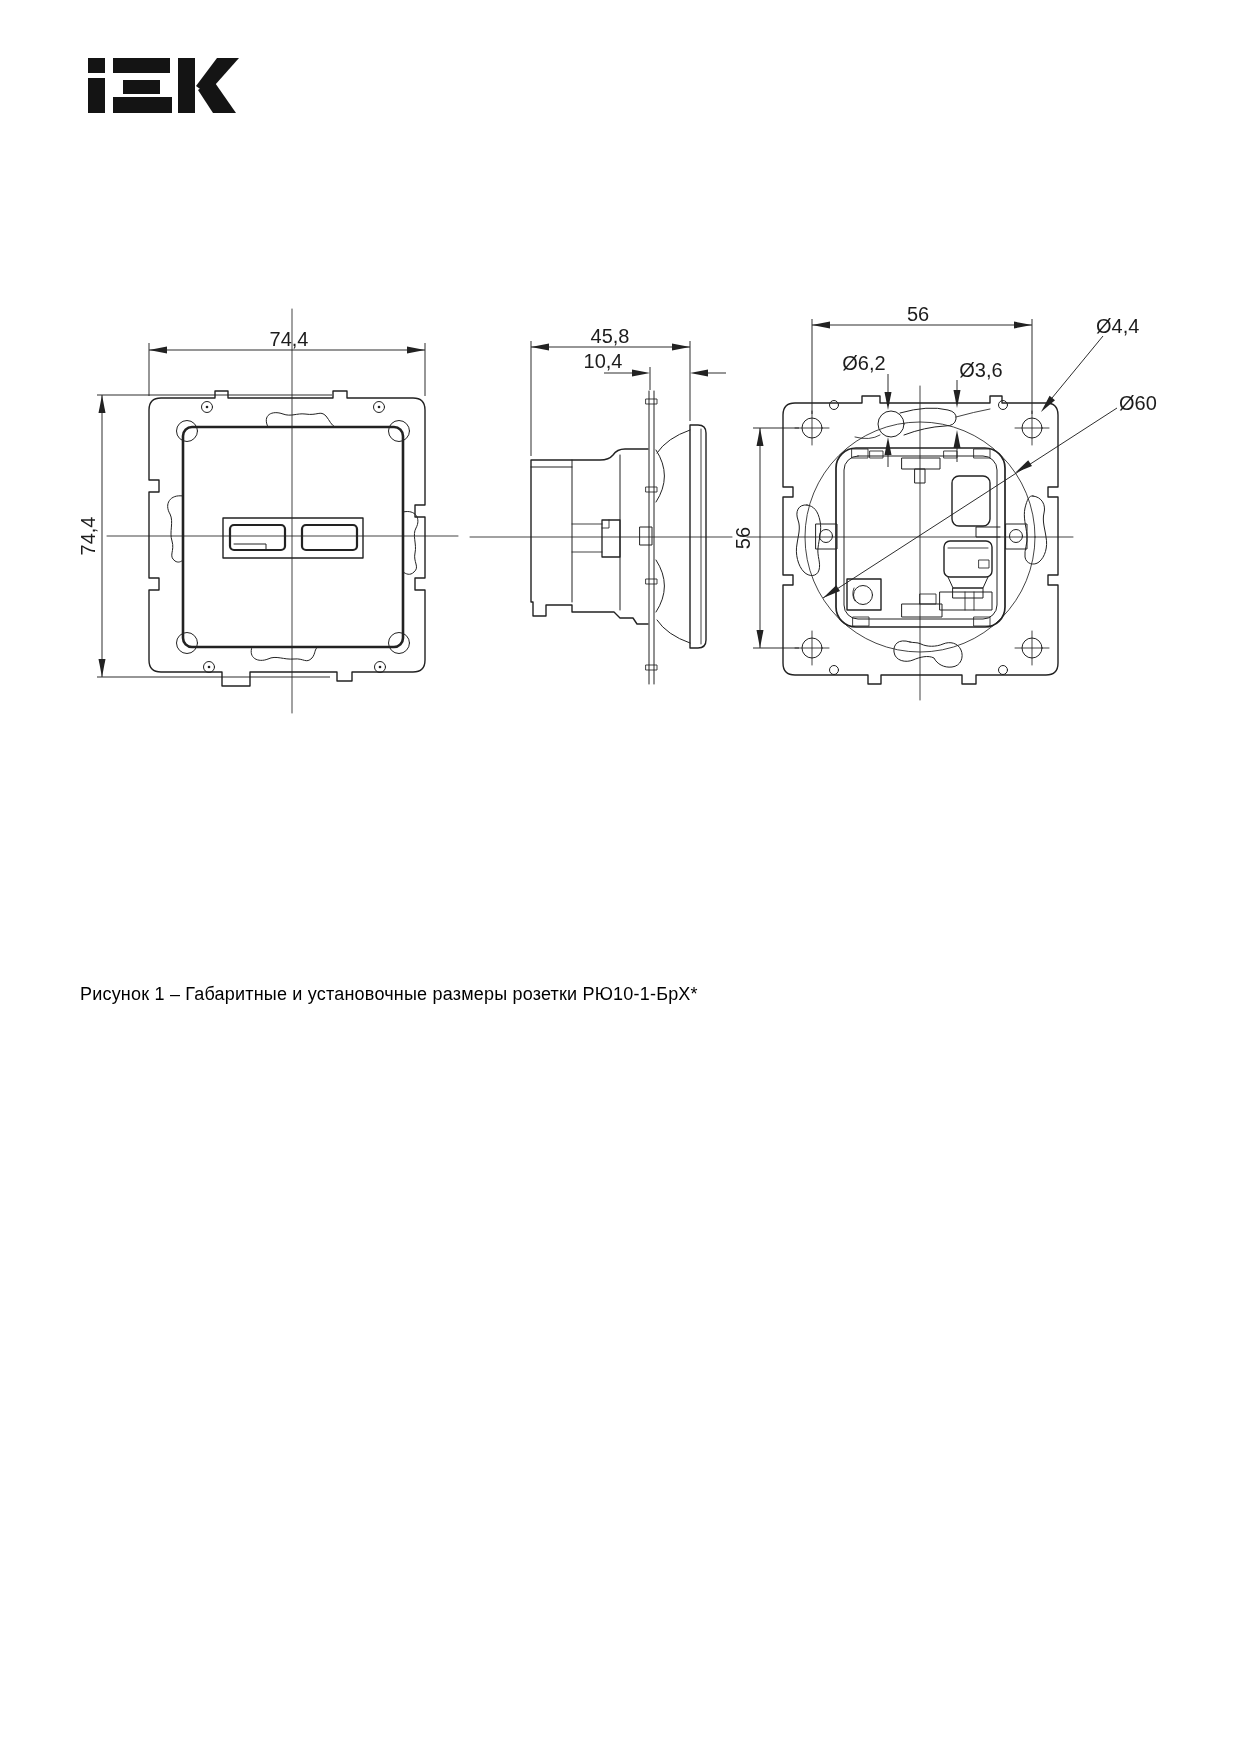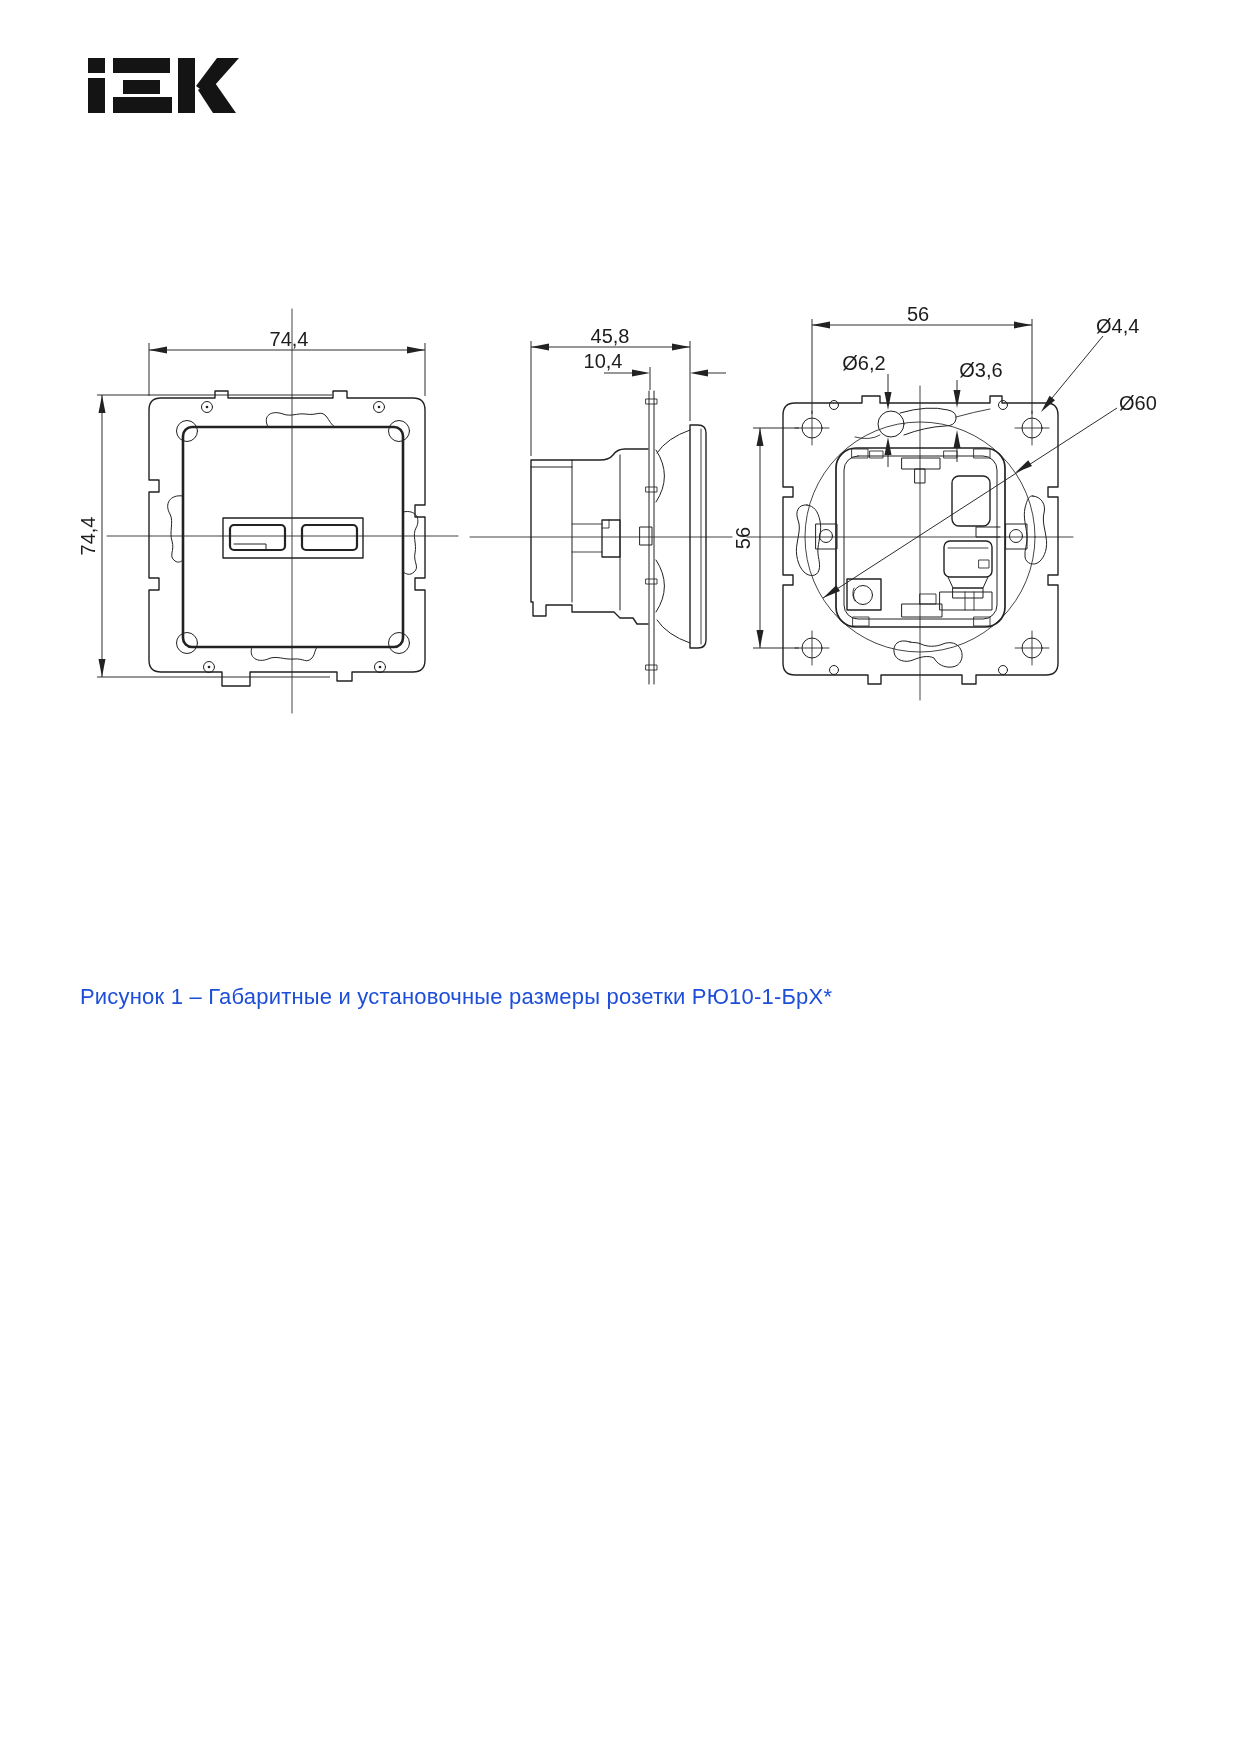--- a/index.html
+++ b/index.html
@@ -5,21 +5,21 @@
   html,body{margin:0;padding:0;background:#e8e8e8;}
   .page{
     position:relative;width:1244px;height:1748px;margin:0 auto;
     background:#ffffff;overflow:hidden;
     font-family:"Liberation Sans",sans-serif;
   }
   .logo{position:absolute;left:85px;top:56px;width:158px;height:60px;}
   .drawing{position:absolute;left:0;top:0;width:1244px;height:1748px;}
   .caption{
     position:absolute;left:80px;top:984px;width:1100px;
-    font-size:22px;color:#1d4ed8;letter-spacing:0.2px;
+    font-size:18px;color:#000000;letter-spacing:0.2px;
   }
   svg .ln{stroke:#222;fill:none;stroke-width:1.3;stroke-linecap:round;stroke-linejoin:round;}
   svg .med{stroke-width:1.4;}
   svg .lt{stroke-width:1;}
   svg .xlt{stroke-width:0.85;}
   svg .thick{stroke-width:2.6;}
   svg .port{stroke-width:2.2;}
   svg .dim{stroke:#222;fill:none;stroke-width:0.95;}
   svg .arr{fill:#222;stroke:none;}
   svg text.dimtxt{fill:#1c1c1c;font-family:"Liberation Sans",sans-serif;font-size:20px;}

